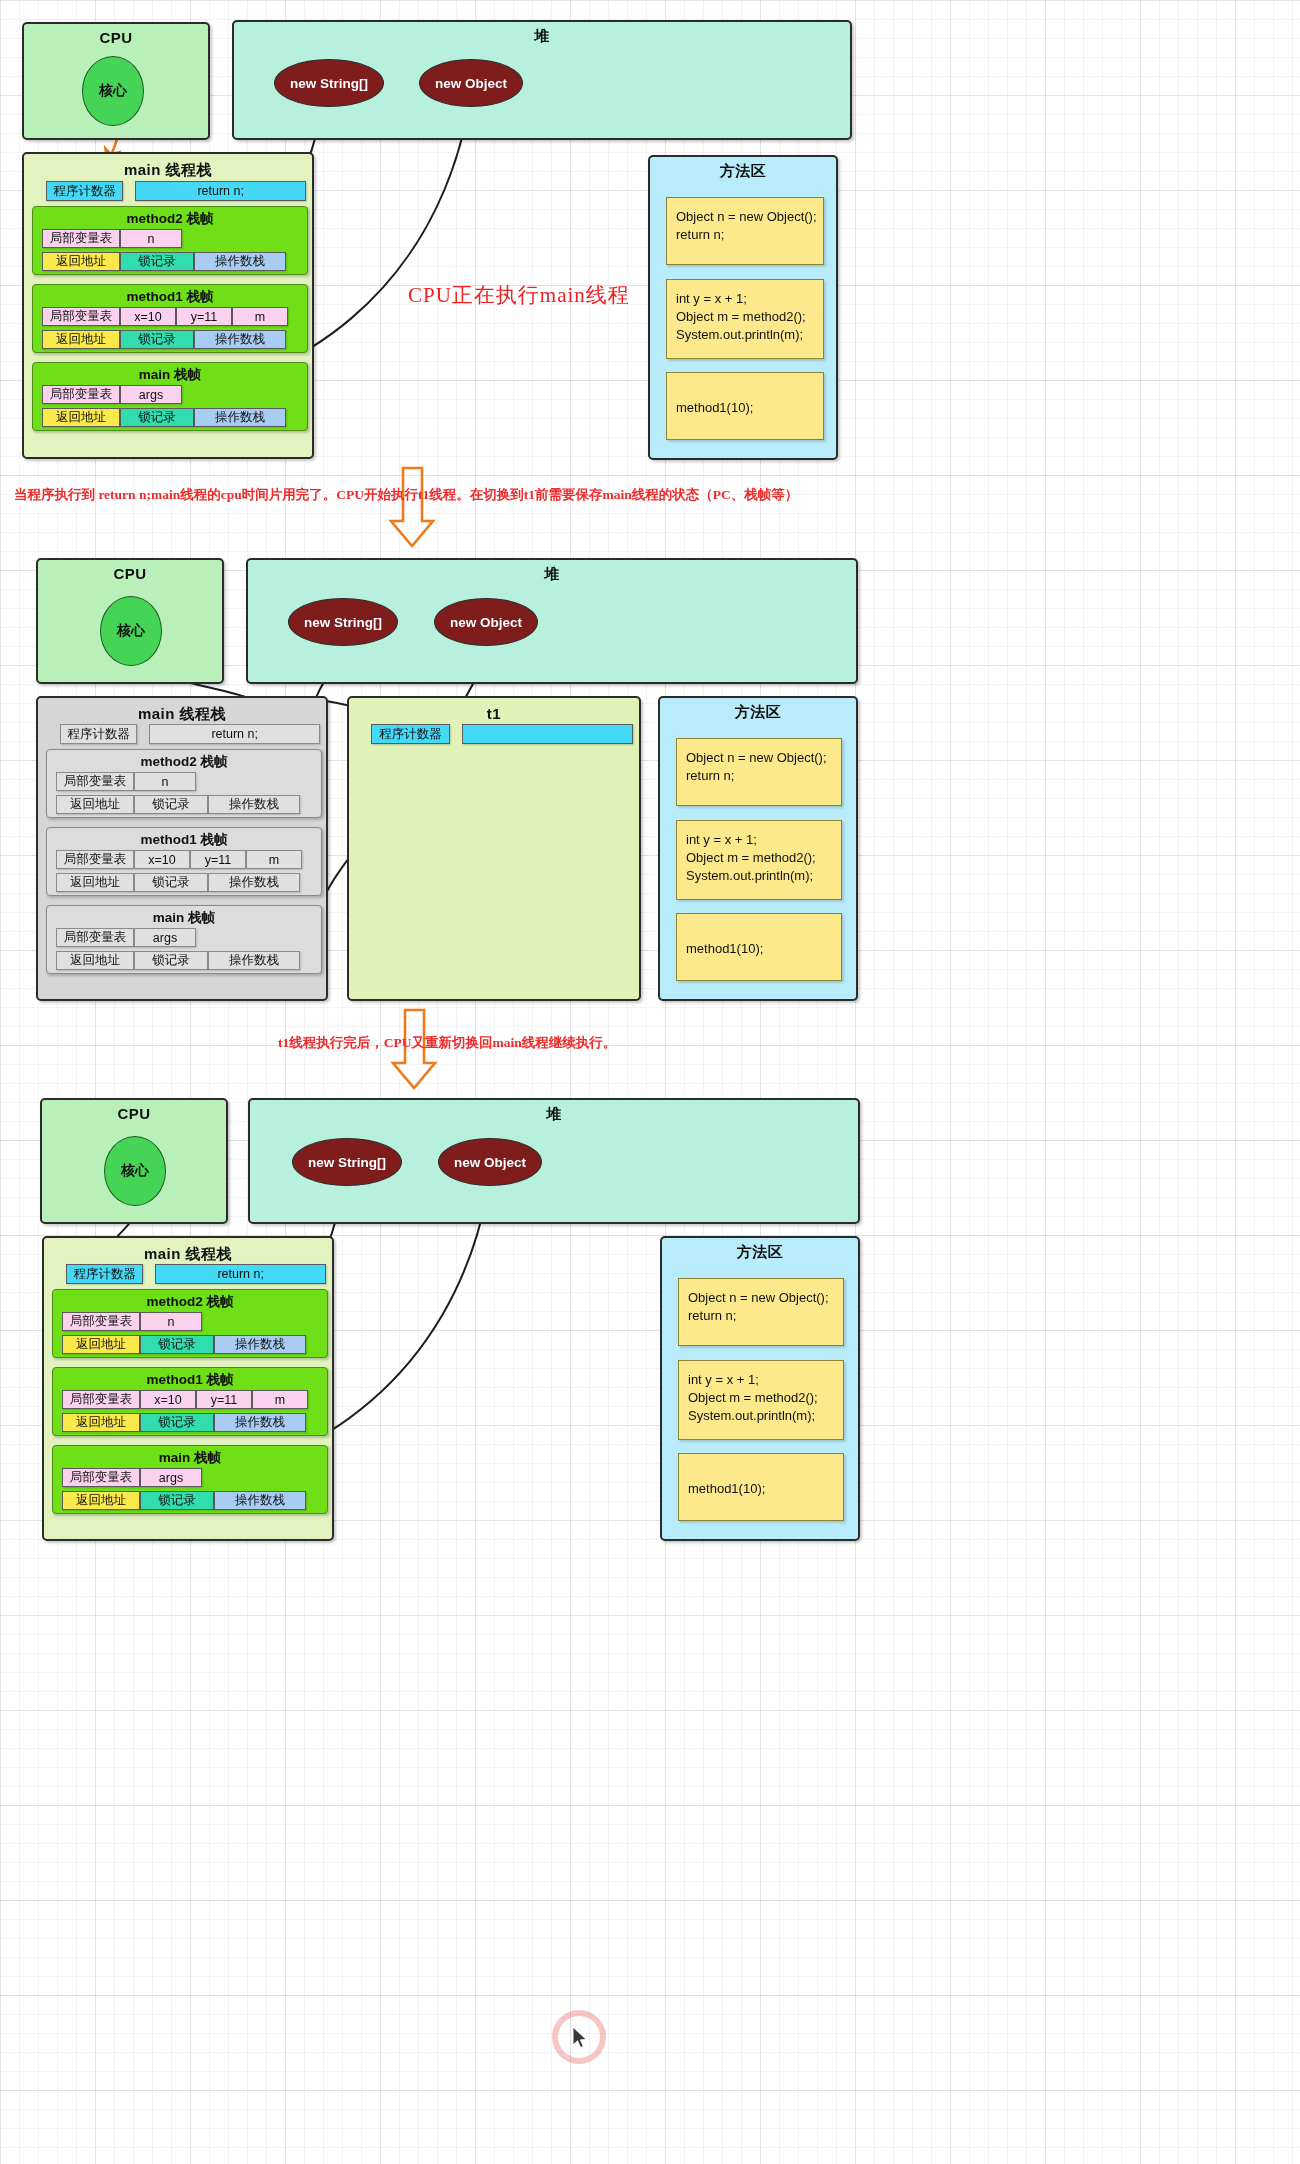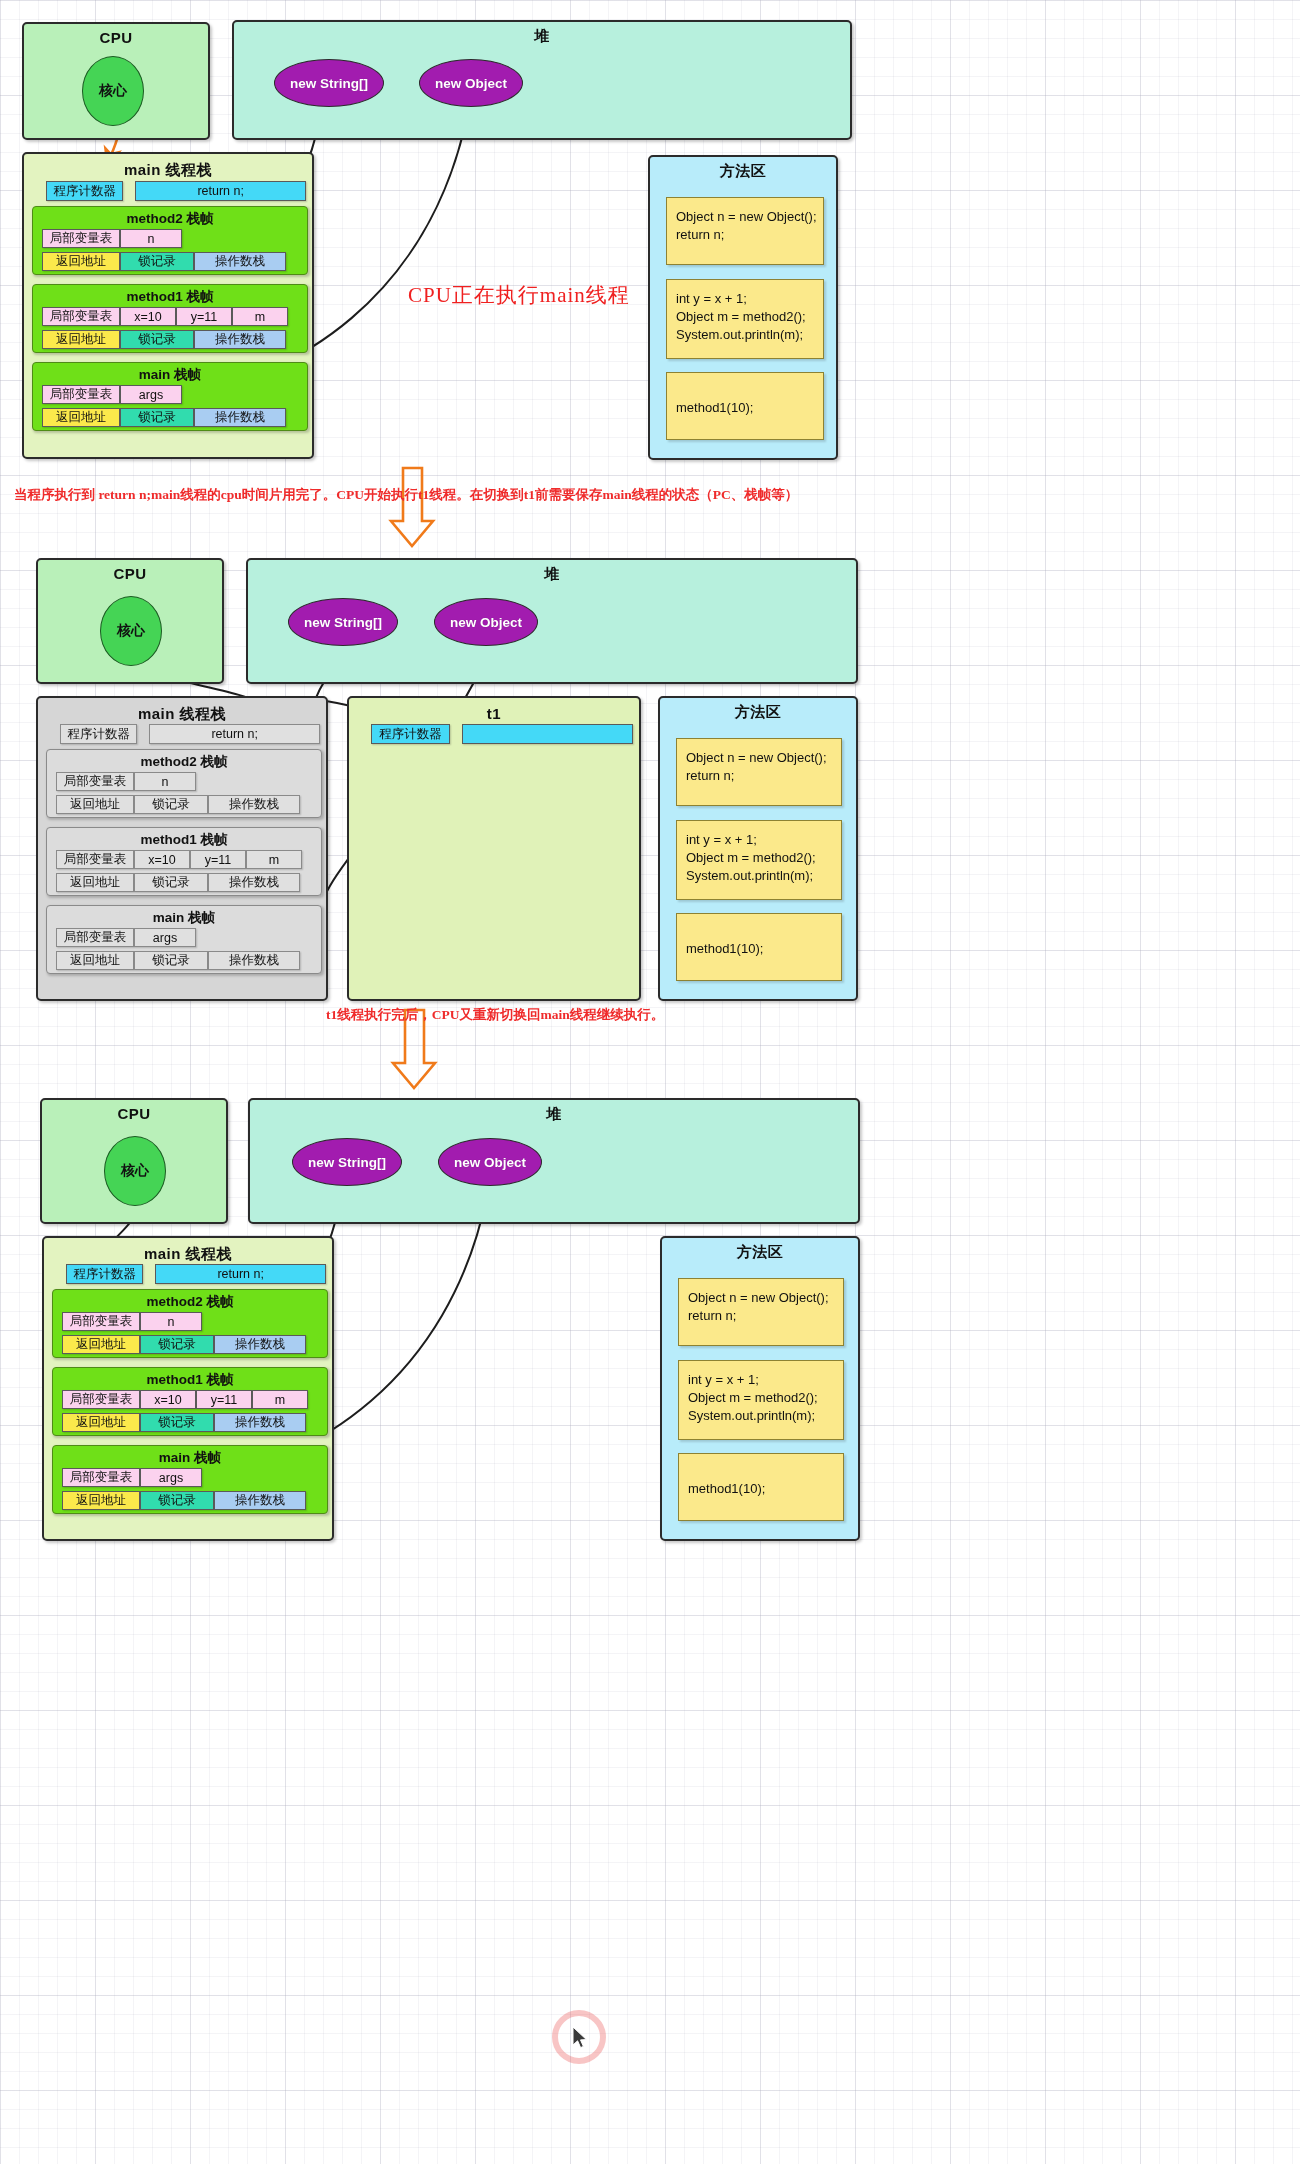--- a/index.html
+++ b/index.html
@@ -32,21 +32,21 @@
   .t1stack{background:#e0f2b8;}
   .methodarea{background:#b8ecfa;}
   .grey{background:#d6d6d6 !important;}
 
   .core{
     border-radius:50%;background:#45d455;border:1.6px solid #1c5c23;
     display:flex;align-items:center;justify-content:center;
     font-weight:bold;font-size:14px;color:#111;
   }
   .obj{
-    border-radius:50%;background:#a21caf;border:1.6px solid #2b2b2b;
+    border-radius:50%;background:#7f1d1d;border:1.6px solid #2b2b2b;
     display:flex;align-items:center;justify-content:center;
     font-weight:bold;font-size:13.5px;color:#ffffff;
     text-shadow:0 0 1px rgba(0,0,0,.25);
   }
 
   
   .pcrow,.cellrow{display:flex;}
   .cell{
     border:1.2px solid #5a5a5a;
     display:flex;align-items:center;justify-content:center;
@@ -295,21 +295,21 @@
   <div class="abs codebox" style="left:16px;top:122px;width:166px;height:80px;">
     <div>int y = x + 1;</div>
     <div>Object m = method2();</div>
     <div>System.out.println(m);</div>
   </div>
   <div class="abs codebox" style="left:16px;top:215px;width:166px;height:68px;padding-top:26px;">
     <div>method1(10);</div>
   </div>
 </div>
 
-<div class="abs caption" style="left:278px;top:1006px;margin-left:48px;">t1线程执行完后，CPU又重新切换回main线程继续执行。</div>
+<div class="abs caption" style="left:278px;top:1034px;">t1线程执行完后，CPU又重新切换回main线程继续执行。</div>
 
 <div class="abs region cpu" style="left:40px;top:1098px;width:188px;height:126px;">
   <div class="region-title">CPU</div>
   <div class="abs core" style="left:62px;top:36px;width:62px;height:70px;">
     <span>核心</span>
   </div>
 </div>
 
 <div class="abs region heap" style="left:248px;top:1098px;width:612px;height:126px;">
   <div class="region-title">堆</div>

